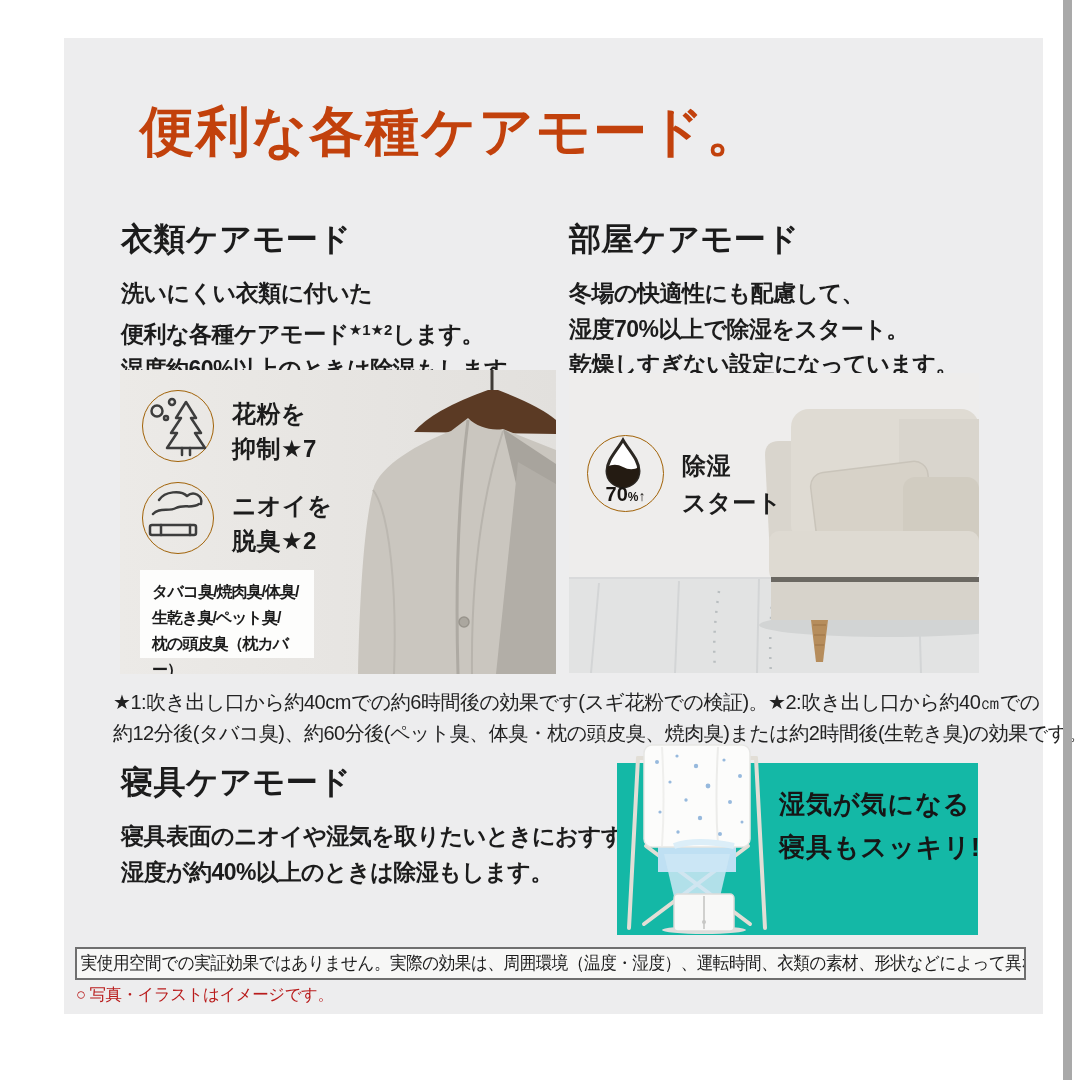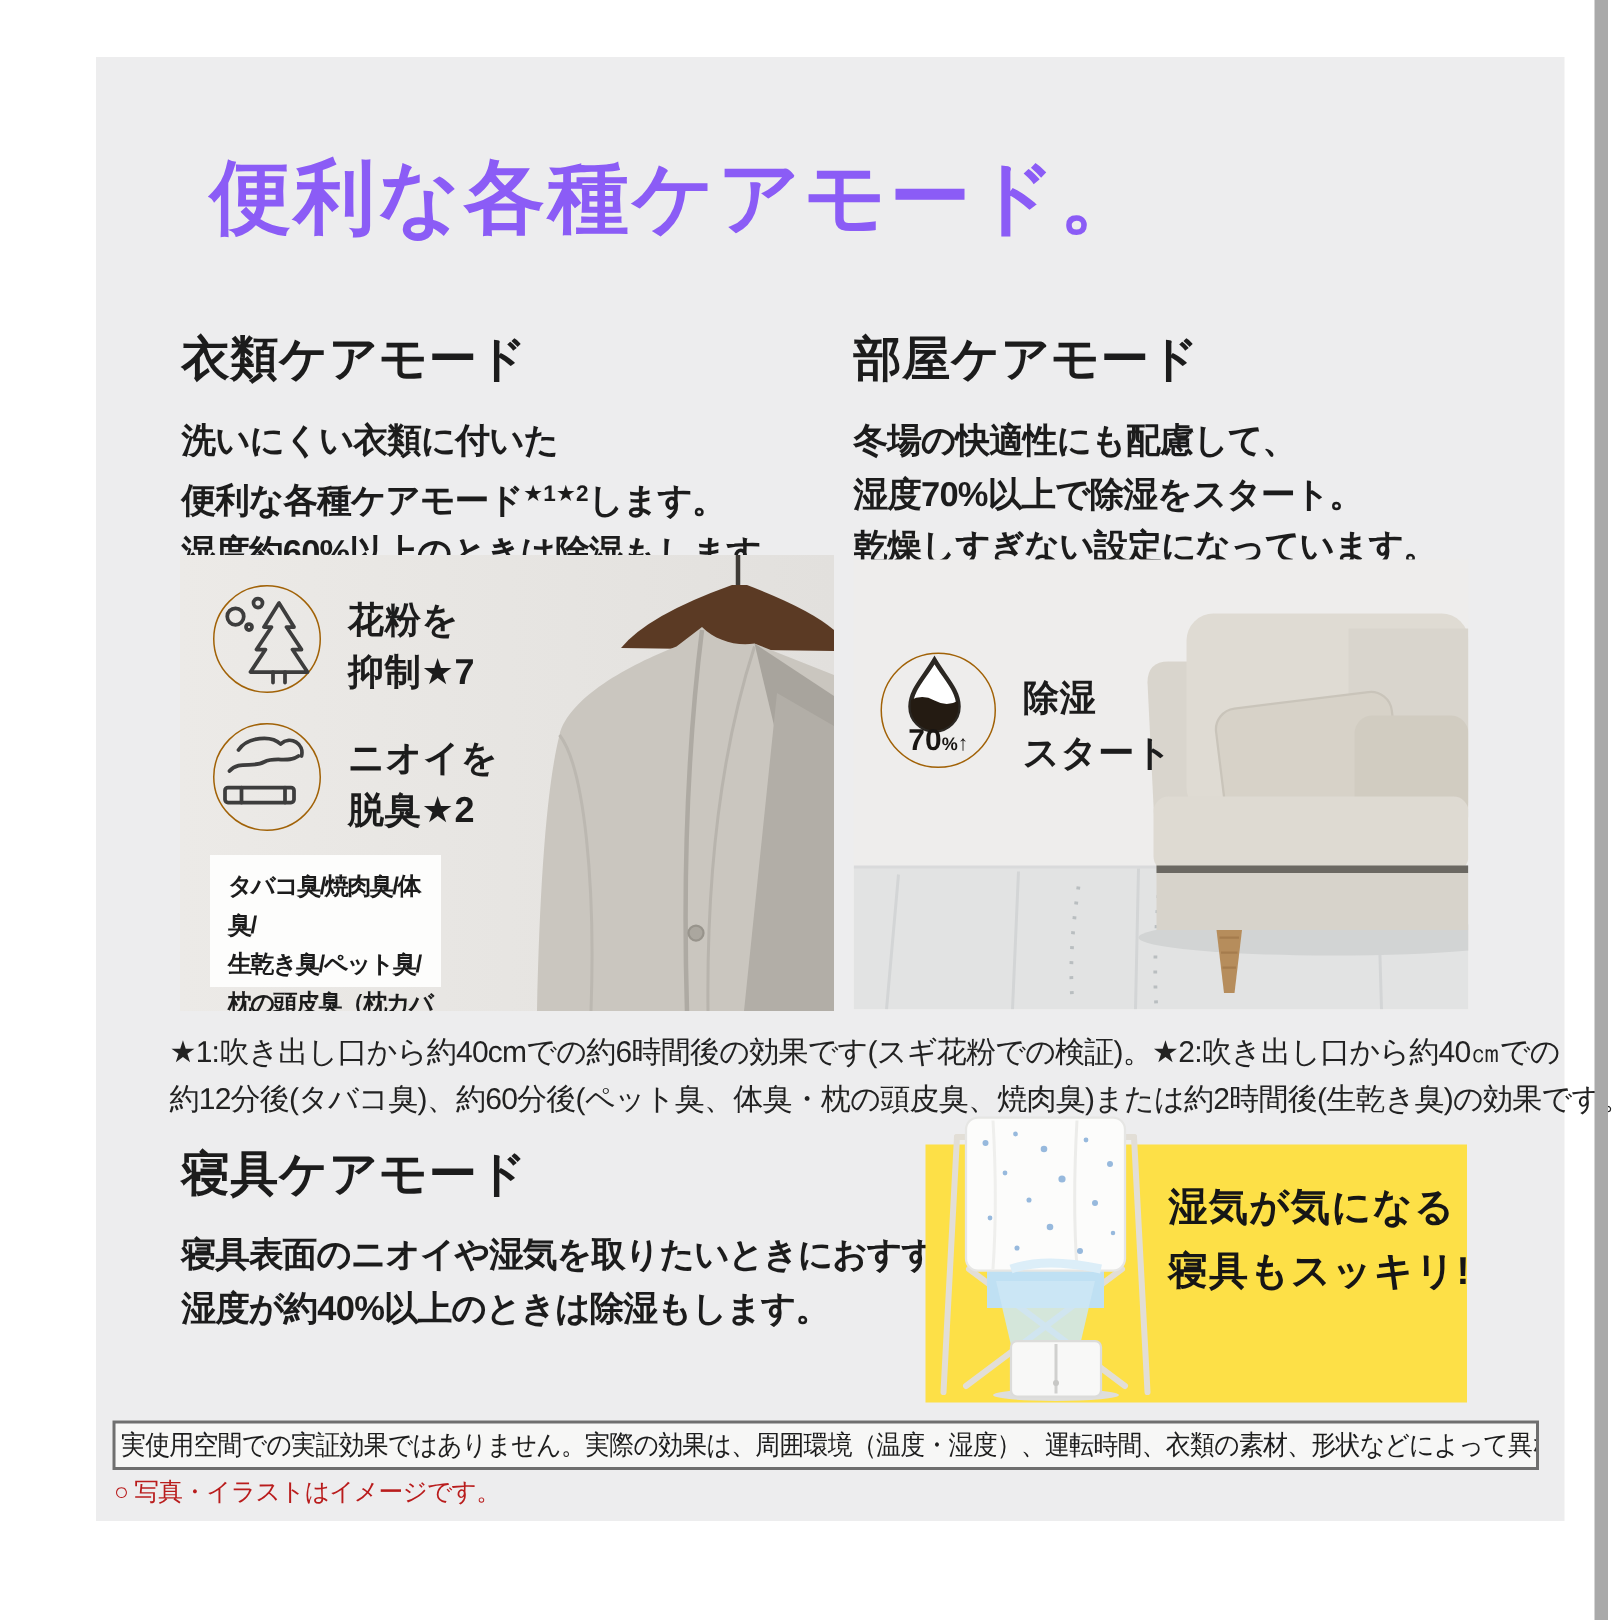--- a/index.html
+++ b/index.html
@@ -2,21 +2,21 @@
 <html><head>
 <meta charset="utf-8">
 <style>
   * { margin:0; padding:0; box-sizing:border-box; }
   html,body { width:1080px; height:1080px; background:#ffffff; overflow:hidden;
     font-family:"Liberation Sans","DejaVu Sans",sans-serif; color:#1c1c1c; }
   .page { position:relative; width:1080px; height:1080px; background:#ffffff; }
   .panel { position:absolute; left:64px; top:38px; width:979px; height:976px; background:#ededee; }
 
   .title { position:absolute; left:76px; top:58px; font-size:54px; font-weight:700;
-    letter-spacing:2px; color:#8b5cf6; white-space:nowrap;text-align:right; }
+    letter-spacing:2px; color:#c2410c; white-space:nowrap;text-align:right; }
 
   .mode { position:absolute; width:460px; }
   .mode h2 { font-size:32px; font-weight:700; margin:0 0 14px; letter-spacing:0.5px; }
   .mode p { font-size:23px; font-weight:700; line-height:35.5px; letter-spacing:-0.5px; white-space:nowrap; }
   .mode-clothes { left:57px; top:180px; }
   .mode-room   { left:505px; top:180px; }
   .mode-bedding{ left:57px; top:723px; width:560px; }
   .sup { font-size:15px; vertical-align:7px; letter-spacing:0; }
 
   .photo { position:absolute; overflow:hidden; }
@@ -33,27 +33,27 @@
   .icon-label { position:absolute; font-size:24px; font-weight:700; line-height:35px; letter-spacing:0.5px; white-space:nowrap; }
   .lbl-pollen { left:112px; top:26px; }
   .lbl-odor   { left:112px; top:118px; }
   .lbl-drop   { left:113px; top:74px; line-height:37px; }
 
   .hum-val { position:absolute; left:0; right:0; bottom:5px; text-align:center;
     font-weight:700; font-size:20px; color:#181512; letter-spacing:0; }
   .hum-val .pct { font-size:12px; }
   .hum-val .arr { font-size:14px; }
 
-  .odor-box { position:absolute; left:20px; top:200px; width:154px; height:88px; background:#fdfdfc;
+  .odor-box { position:absolute; left:20px; top:200px; width:174px; height:88px; background:#fdfdfc;
     padding:9px 0 0 12px; font-size:16px; font-weight:700; line-height:26px; letter-spacing:-1px; }
 
   .footnote { position:absolute; left:49px; top:649px; font-size:20px; line-height:31px;
     letter-spacing:-0.5px; color:#222; white-space:nowrap; }
 
-  .bedding-visual { position:absolute; left:553px; top:725px; width:361px; height:172px; background:#fde047; }
+  .bedding-visual { position:absolute; left:553px; top:725px; width:361px; height:172px; background:#14b8a6; }
   .callout { position:absolute; left:162px; top:20px; font-size:26px; font-weight:700;
     line-height:43px; letter-spacing:1px; white-space:nowrap; color:#161616; }
   .rack { position:absolute; left:558px; top:704px; }
 
   .disclaimer-box { position:absolute; left:11px; top:909px; width:951px; height:33px;
     border:2px solid #6f6f6f; background:#f7f7f6; overflow:hidden; line-height:29px; white-space:nowrap; }
   .disclaimer-box .squish { display:inline-block; transform:scaleX(0.92); transform-origin:0 50%;
     font-size:18px; letter-spacing:-0.5px; padding-left:4px; color:#1d1d1d; }
   .image-note { position:absolute; left:12px; top:946px; font-size:16.5px; letter-spacing:-0.5px; color:#b91c1c; }
 

